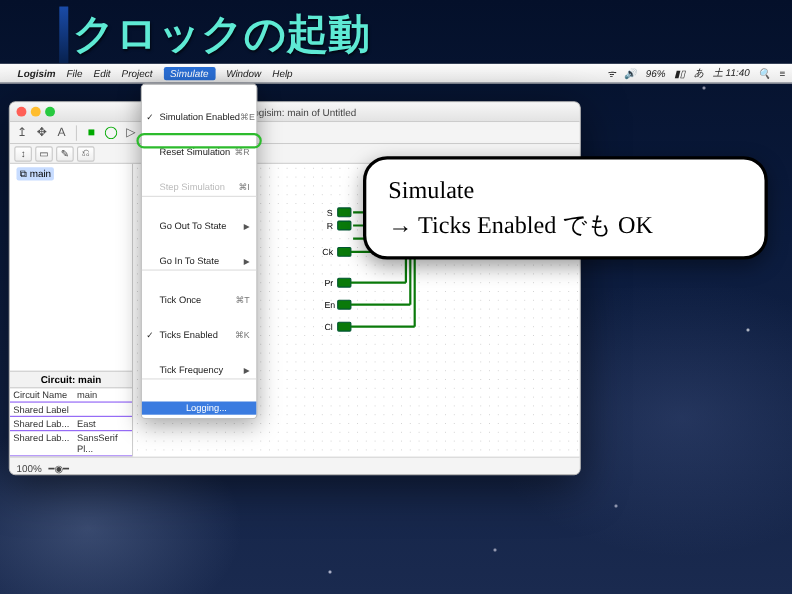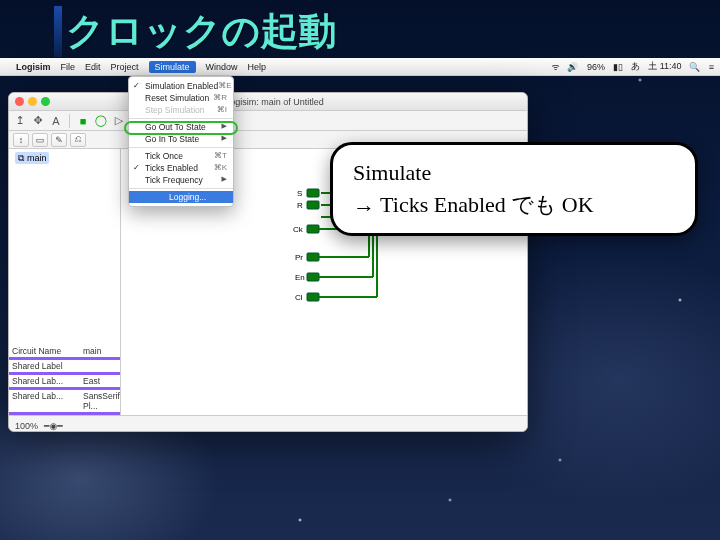--- a/index.html
+++ b/index.html
@@ -30,35 +30,35 @@
     content:""; position:absolute; left:-8px; top:0; bottom:0;
     width:8px; background:linear-gradient(#1a4ba8,#082250);
   }
 
   
   .mac-menubar {
     position: absolute; top: 58px; left: 0; right: 0; height: 18px;
     background: linear-gradient(#fdfdfd,#e9e9e9);
     border-bottom:1px solid #ccc;
     display:flex; align-items:center;
-    font-size:9px; color:#222; padding:0 6px; gap:10px;
+    font-size:9px; color:#222; padding:0 6px; gap:10px;font-style:italic;
   }
   .mac-menubar .apple { font-size:11px; }
   .mac-menubar .selected { background:#2a6fd6; color:#fff; padding:1px 6px; border-radius:2px; }
   .mac-menubar .spacer { flex:1; }
   .mac-menubar .right { display:flex; gap:8px; align-items:center; }
 
   
   .dropdown {
     position:absolute; top:76px; left:128px; width:106px;
     background:#fff; border:1px solid #bfbfbf; border-radius:4px;
     box-shadow:0 6px 20px rgba(0,0,0,.35);
     font-size:8.5px; color:#222; padding:3px 0;
   }
-  .dropdown .item{display:flex;align-items:flex-start;padding:1px 6px 1px 16px;position:relative;white-space:nowrap;}
+  .dropdown .item{display:flex;align-items:flex-end;padding:1px 6px 1px 16px;position:relative;white-space:nowrap;margin-top:20px;}
   .dropdown .item .sc{margin-left:auto;color:#777;font-size:8px;}
   .dropdown .item .arrow{margin-left:auto;font-size:7px;color:#555;}
   .dropdown .item.disabled{color:#bbb;}
   .dropdown .item.checked::before{content:"✓";position:absolute;left:4px;font-size:8px;}
   .dropdown .sep{height:1px;background:#ddd;margin:2px 0;}
   .dropdown .item.hl{background:#3a7be0;color:#fff;padding-left:40px;}
   .green-ring{position:absolute;top:121px;left:124px;width:114px;height:14px;border:2px solid #2dbb2d;border-radius:7px;pointer-events:none;}
 
   
   .app-window{
@@ -81,21 +81,21 @@
   .toolrow2{height:18px;background:#f4f4f4;border-bottom:1px solid #ccc;display:flex;align-items:center;padding:0 4px;gap:3px;}
   .toolrow2 .btn{width:16px;height:14px;border:1px solid #c8c8c8;background:linear-gradient(#fff,#eee);border-radius:2px;display:flex;align-items:center;justify-content:center;font-size:9px;color:#444;}
 
   .body{flex:1;display:flex;min-height:0;}
   .sidebar{width:112px;background:#fff;border-right:1px solid #ccc;display:flex;flex-direction:column;font-size:9px;}
   .tree{flex:0 0 auto;padding:3px 4px;}
   .tree .node{padding:1px 2px;}
   .tree .sel{background:#c7dcff;border-radius:2px;padding:1px 3px;}
   .props-title{border-top:1px solid #ccc;border-bottom:1px solid #ccc;background:#f2f2f2;text-align:center;padding:2px 0;font-size:9px;font-weight:600;}
   .props{font-size:8.5px;}
-  .props div{display:flex;padding:1px 3px;border-bottom:3px solid #8b5cf6;gap:13px;}
+  .props div{display:flex;padding:1px 3px;border-bottom:1px solid #8b5cf6;}
   .props .k{flex:0 0 58px;color:#333;}
   .props .v{color:#333;}
 
   .canvas{flex:1;background:#fff;position:relative;overflow:hidden;}
   .dots{position:absolute;inset:0;
     background-image:radial-gradient(circle 0.6px,#d3d3d3 0.6px,transparent 0.6px);
     background-size:8px 8px;}
 
   .status{height:16px;border-top:1px solid #ccc;background:#f4f4f4;font-size:9px;color:#444;display:flex;align-items:flex-end;padding:0 6px;}
 
@@ -167,20 +167,21 @@
   <div class="body">
     <div class="sidebar">
       <div class="tree">
         <div class="node">
           <span class="sel">
             <span>⧉ </span><span>main</span>
           </span>
         </div>
       </div>
       <div style="flex:1"></div>
+      <div class="props-title">Circuit: main</div>
       <div class="props">
         <div>
             <span class="k">Circuit Name</span>
             <span class="v">main</span>
           </div>
         <div>
             <span class="k">Shared Label</span>
             <span class="v"></span>
           </div>
         <div>

